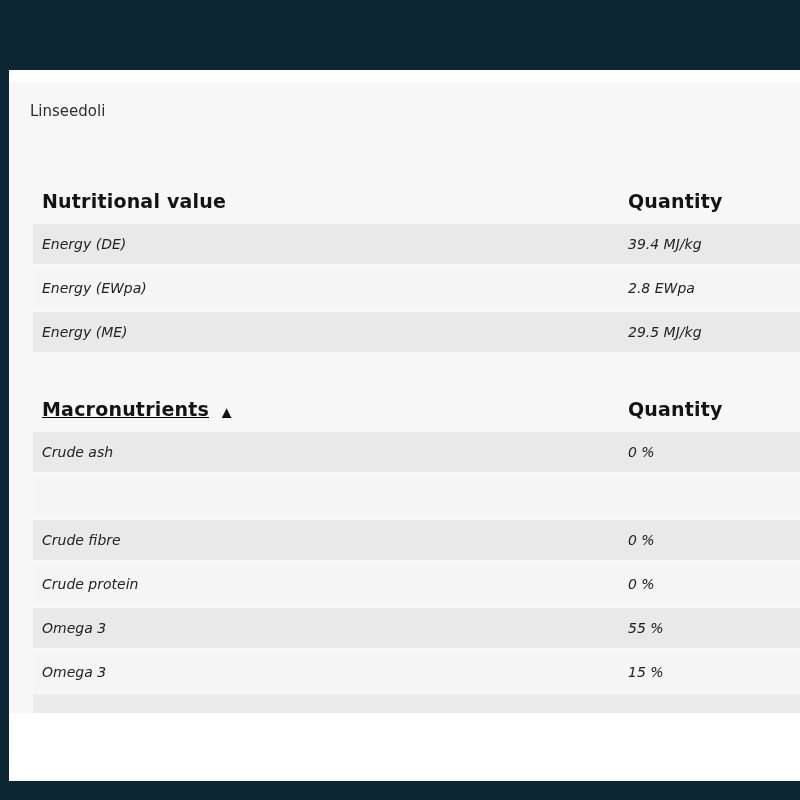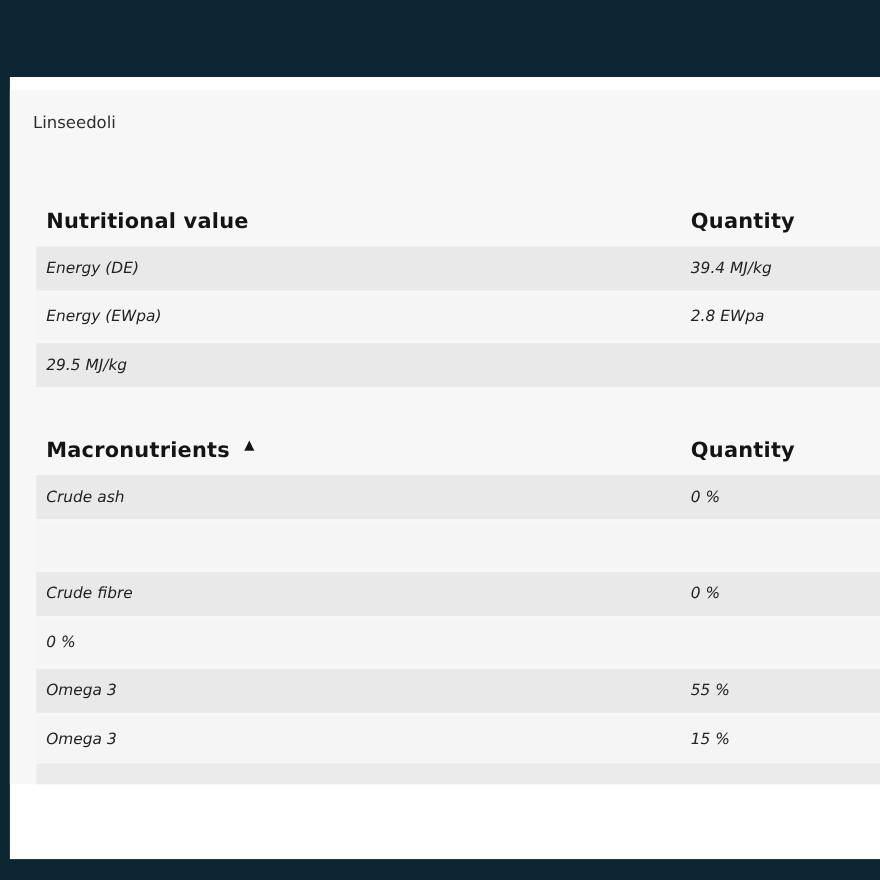--- a/index.html
+++ b/index.html
@@ -63,21 +63,21 @@
     height: 30px;
     padding-left: 9px;
     margin-bottom: 8px;
   }
   .table-header .heading {
     font-size: 19px;
     font-weight: 700;
     color: var(--heading);
     letter-spacing: 0.2px;
   }
-  .title-wrap { display: flex; align-items: flex-start; }
+  .title-wrap { display: flex; align-items: flex-end; text-decoration: underline; }
   .sort-icon {
     font-size: 12px;
     margin-left: 13px;
     color: var(--heading);
     transform: translateY(-1px);
   }
   .row {
     display: grid;
     grid-template-columns: 586px auto;
     align-items: center;
@@ -118,20 +118,21 @@
       <div>
         <div class="row">
           <span class="cell">Energy (DE)</span>
           <span class="cell">39.4 MJ/kg</span>
         </div>
         <div class="row">
           <span class="cell">Energy (EWpa)</span>
           <span class="cell">2.8 EWpa</span>
         </div>
         <div class="row">
+          <span class="cell">Energy (ME)</span>
           <span class="cell">29.5 MJ/kg</span>
         </div>
       </div>
     </div>
 
     <div class="table-section section-macro">
       <div class="table-header">
         <span class="title-wrap">
           <span class="heading">Macronutrients</span>
           <span class="sort-icon">▲</span>
@@ -143,20 +144,21 @@
           <span class="cell">Crude ash</span>
           <span class="cell">0 %</span>
         </div>
         <div class="row">
         </div>
         <div class="row">
           <span class="cell">Crude fibre</span>
           <span class="cell">0 %</span>
         </div>
         <div class="row">
+          <span class="cell">Crude protein</span>
           <span class="cell">0 %</span>
         </div>
         <div class="row">
           <span class="cell">Omega 3</span>
           <span class="cell">55 %</span>
         </div>
         <div class="row">
           <span class="cell">Omega 3</span>
           <span class="cell">15 %</span>
         </div>

